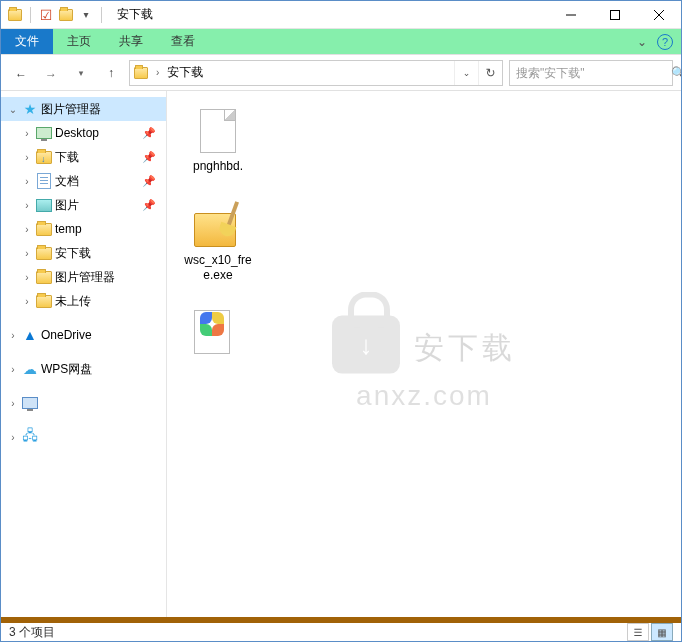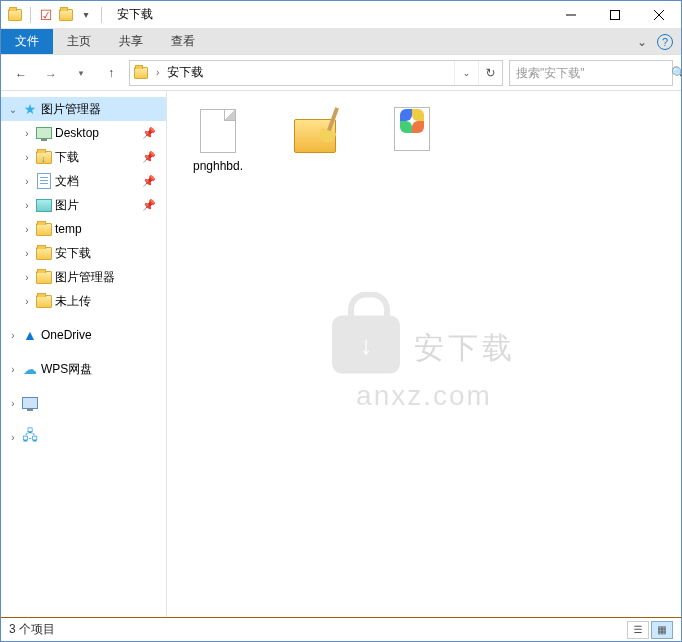--- a/index.html
+++ b/index.html
@@ -12,21 +12,21 @@
 .folder-small { width: 14px; height: 12px; background: linear-gradient(#ffe9a6, #f7ca4d); border: 1px solid #d6a93a; border-radius: 1px; position: relative; }
 .folder-small::before { content: ""; position: absolute; top: -3px; left: 0; width: 6px; height: 3px; background: #f7ca4d; border: 1px solid #d6a93a; border-bottom: none; border-radius: 1px 1px 0 0; }
 .qat-sep { width: 1px; height: 16px; background: #ccc; margin: 0 3px; }
 .check-icon { color: #d04727; font-size: 14px; }
 .title-text { margin-left: 8px; color: #000; }
 .titlebar-right { margin-left: auto; display: flex; }
 .win-btn { width: 44px; height: 28px; display: flex; align-items: center; justify-content: center; }
 .win-btn svg { width: 10px; height: 10px; }
 
 
-.ribbon { height: 26px; display: flex; align-items: stretch; border-bottom: 1px solid #e1e1e1; background: #e5e5e5; position: relative; }
+.ribbon { height: 26px; display: flex; align-items: stretch; border-bottom: 1px solid #e1e1e1; background: #86efac; position: relative; }
 .ribbon-tab { padding: 0 14px; display: flex; align-items: center; color: #333; cursor: default; }
 .ribbon-tab.file { background: #1979ca; color: #fff; }
 .ribbon-right { margin-left: auto; display: flex; align-items: center; padding-right: 8px; gap: 10px; }
 
 
 .navrow { height: 36px; display: flex; align-items: center; padding: 4px 8px; gap: 6px; border-bottom: 1px solid #e1e1e1; }
 .nav-btn { width: 24px; height: 24px; display: flex; align-items: center; justify-content: center; color: #666; border-radius: 2px; }
 .nav-btn.enabled { color: #333; }
 .addr { flex: 1; height: 26px; border: 1px solid #ccc; display: flex; align-items: center; background: #fff; }
 .addr .seg { padding: 0 4px; display: flex; align-items: center; gap: 4px; height: 100%; }
@@ -57,21 +57,21 @@
 .doc-ico::after { content: ""; position: absolute; left: 2px; top: 3px; right: 2px; height: 1px; background: #7aa8d6; box-shadow: 0 3px #7aa8d6, 0 6px #7aa8d6; }
 .pic-ico { width: 16px; height: 13px; border: 1px solid #4aa; background: linear-gradient(#aee, #7cc); }
 .cloud-blue { color: #0a78d4; font-size: 14px; }
 .cloud-lt { color: #3ba7e0; font-size: 14px; }
 .pc-ico { width: 16px; height: 12px; border: 1px solid #5a8dc7; background: #cfe3f7; position: relative; }
 .pc-ico::after { content: ""; position: absolute; bottom: -3px; left: 4px; width: 6px; height: 2px; background: #888; }
 .net-ico { color: #2b9fe0; font-size: 14px; }
 
 
 .content { flex: 1; position: relative; overflow: auto; padding: 12px 10px; }
-.items { display: flex; gap: 18px; align-items: flex-start; }
+.items { display: flex; gap: 18px; align-items: flex-start; flex-direction: column; }
 .item { width: 82px; display: flex; flex-direction: column; align-items: center; text-align: center; gap: 4px; padding: 4px; }
 .item .thumb { width: 48px; height: 48px; display: flex; align-items: center; justify-content: center; position: relative; }
 .item .name { font-size: 12px; color: #000; word-break: break-all; line-height: 1.3; }
 .file-blank { width: 36px; height: 44px; border: 1px solid #bbb; background: #fff; position: relative; }
 .file-blank::before { content: ""; position: absolute; top: 0; right: 0; width: 10px; height: 10px; background: linear-gradient(135deg, #fff 48%, #ccc 50%); border-left: 1px solid #bbb; border-bottom: 1px solid #bbb; }
 .exe-broom .folder-big { width: 42px; height: 34px; background: linear-gradient(#ffe28a, #f3b83e); border: 1px solid #c98f1f; border-radius: 2px; position: absolute; bottom: 2px; }
 .exe-broom .broom { position: absolute; width: 4px; height: 30px; background: #caa05a; transform: rotate(20deg); right: 8px; top: 0; }
 .exe-broom .broom::after { content: ""; position: absolute; bottom: -6px; left: -6px; width: 16px; height: 12px; background: #f2d25a; border-radius: 0 0 8px 8px; }
 .htm-ico .page { width: 36px; height: 44px; border: 1px solid #bbb; background: #fff; position: absolute; }
 .htm-ico .pin-wheel { position: absolute; width: 28px; height: 28px; top: 6px; left: 10px; }
@@ -80,21 +80,21 @@
 
 .wm { position: absolute; left: 50%; top: 50%; transform: translate(-50%, -40%); opacity: 0.18; text-align: center; pointer-events: none; }
 .wm .lock { width: 68px; height: 58px; background: #777; border-radius: 10px; margin: 0 auto 6px; position: relative; }
 .wm .lock::before { content: ""; position: absolute; top: -24px; left: 16px; width: 30px; height: 30px; border: 6px solid #777; border-bottom: none; border-radius: 18px 18px 0 0; }
 .wm .lock::after { content:"↓"; position:absolute; left:0; right:0; top:14px; color:#fff; font-size:26px; }
 .wm .t1 { font-size: 30px; color: #333; letter-spacing: 4px; display:inline-block; vertical-align: middle;}
 .wm-row { display:flex; align-items:center; justify-content:center; gap:14px; }
 .wm .t2 { font-size: 28px; color: #555; letter-spacing: 2px; }
 
 
-.status { height: 24px; border-top: 1px solid #a16207; display: flex; align-items: center; padding: 0 8px; color: #333; }
+.status { height: 24px; border-top: 6px solid #a16207; display: flex; align-items: center; padding: 0 8px; color: #333; }
 .status .views { margin-left: auto; display: flex; gap: 2px; }
 .view-btn { width: 22px; height: 18px; border: 1px solid #ccc; display: flex; align-items: center; justify-content: center; font-size: 10px; color: #555; }
 .view-btn.active { background: #cce8ff; border-color: #8ab; }
 </style>
 </head>
 <body>
 
 <div class="titlebar">
   <div class="titlebar-left">
     <span class="qat-icon">
@@ -271,20 +271,21 @@
           </div>
           <div class="name">pnghhbd.</div>
         </div>
         <div class="item">
           <div class="thumb">
             <div class="exe-broom" style="position:relative;width:48px;height:48px">
               <div class="folder-big"></div>
               <div class="broom"></div>
             </div>
           </div>
+          <div class="name">wsc_x10_free.exe</div>
         </div>
         <div class="item">
           <div class="thumb">
             <div class="htm-ico" style="position:relative;width:48px;height:48px">
               <div class="page"></div>
               <div class="pin-wheel">
                 <div class="petal" style="background:#e74;transform:rotate(0deg)"></div>
                 <div class="petal" style="background:#4c7;transform:rotate(90deg)"></div>
                 <div class="petal" style="background:#47e;transform:rotate(180deg)"></div>
                 <div class="petal" style="background:#ec4;transform:rotate(270deg)"></div>

